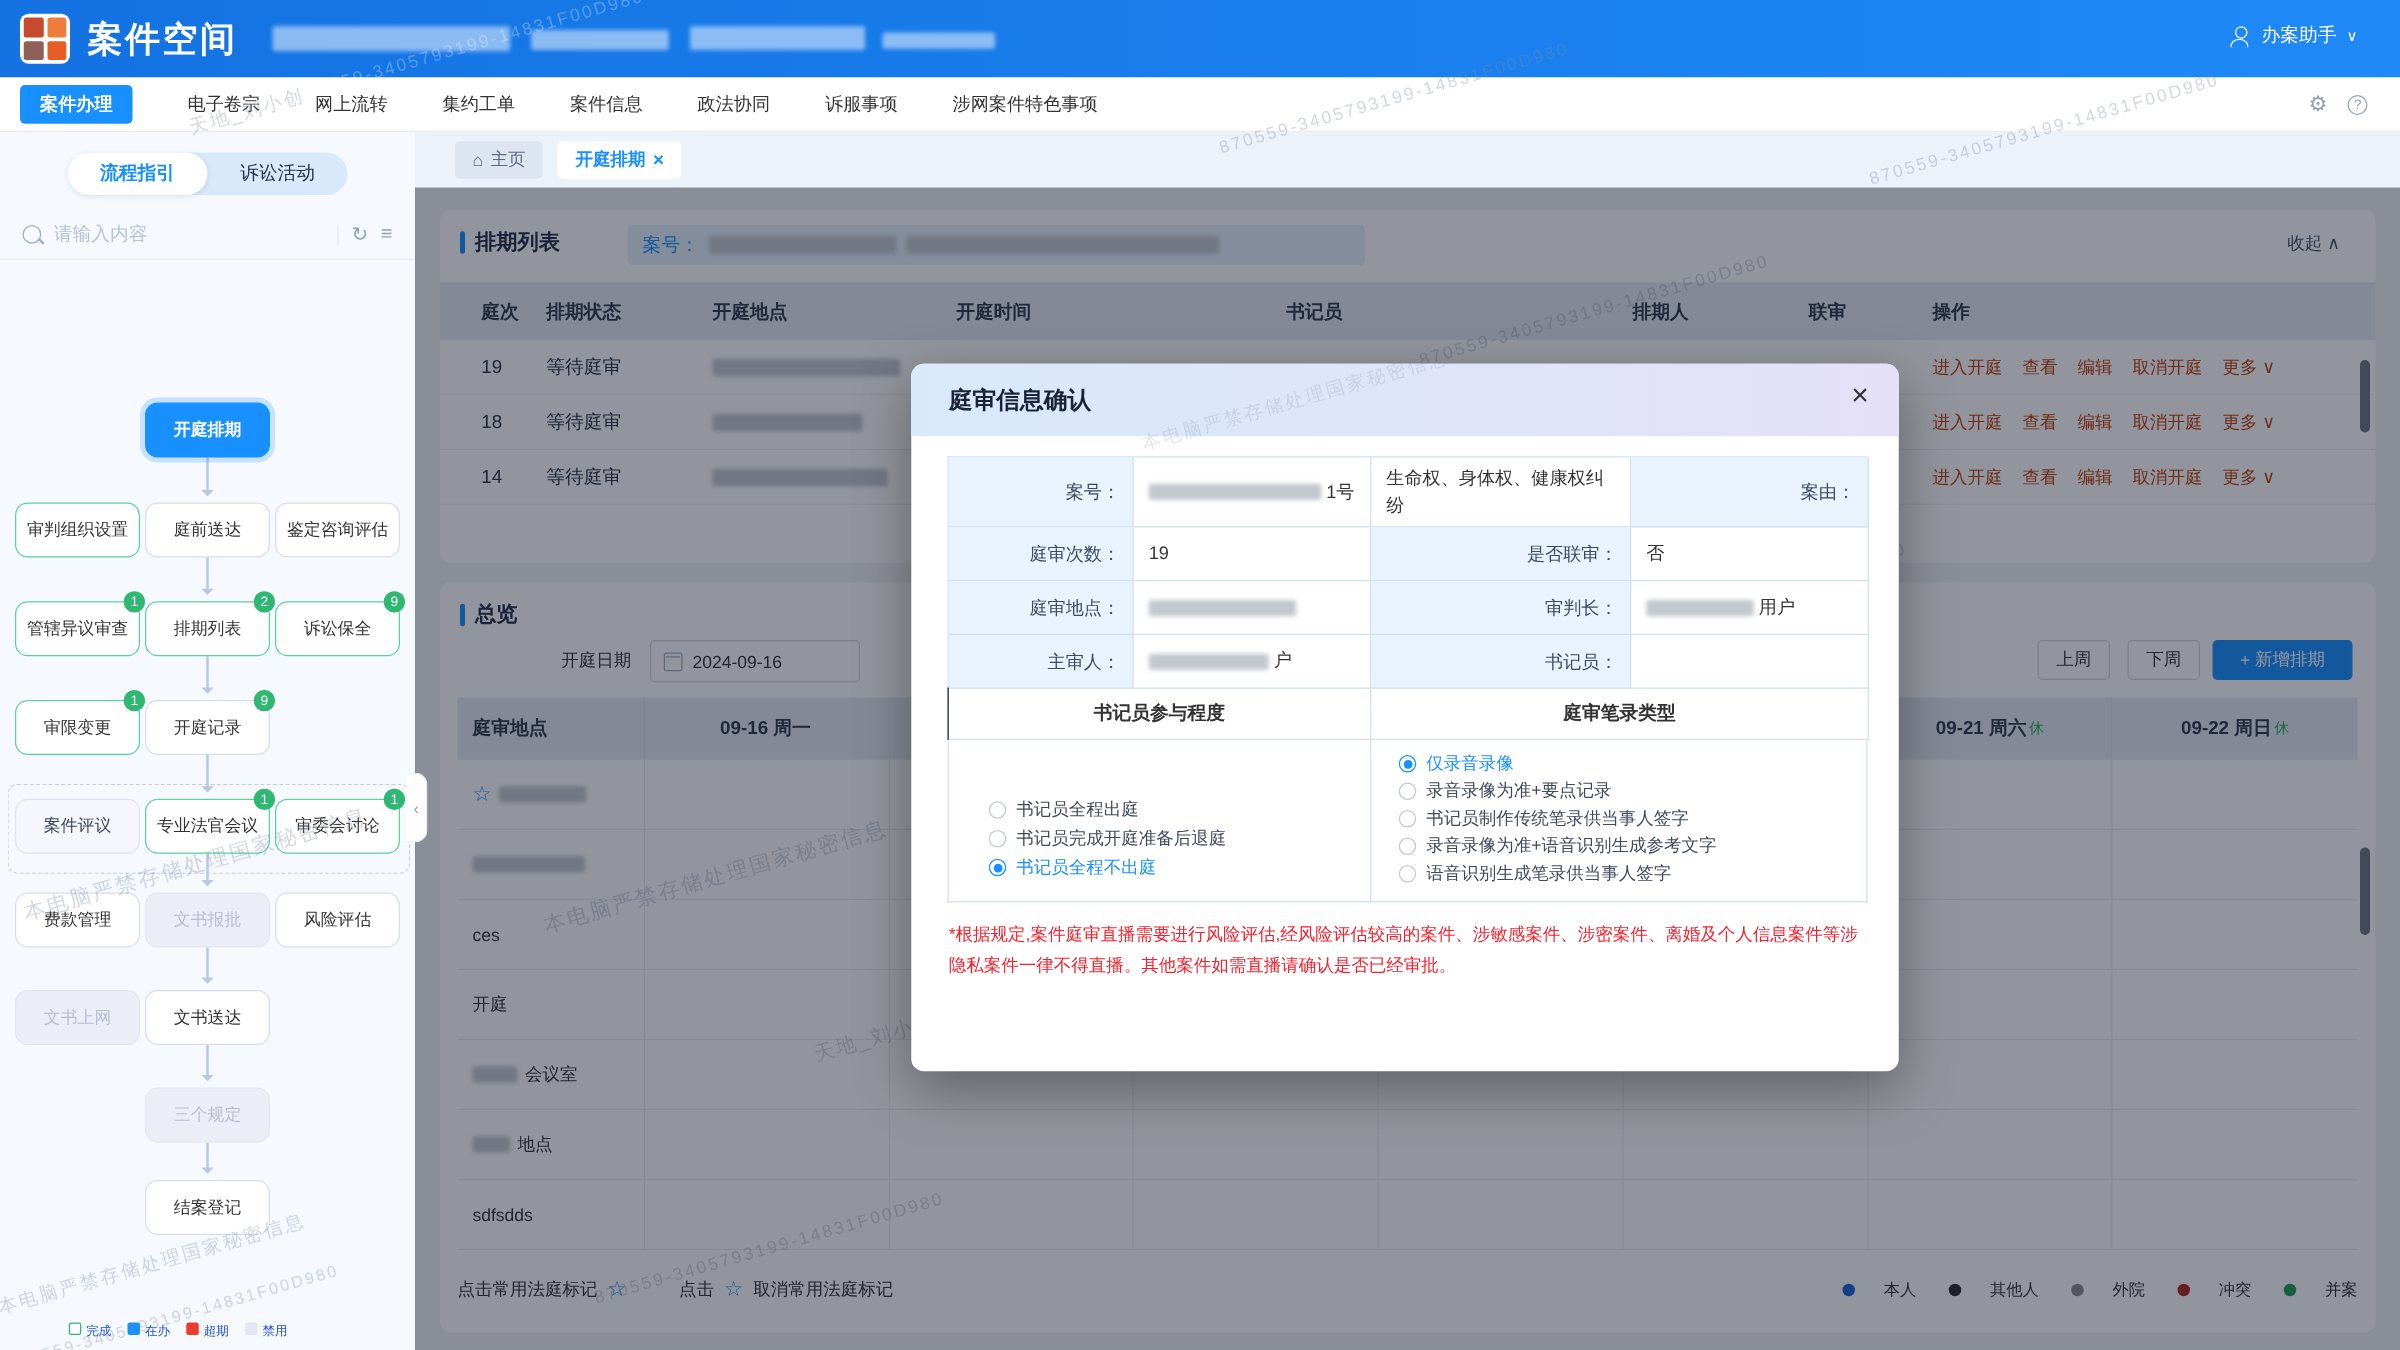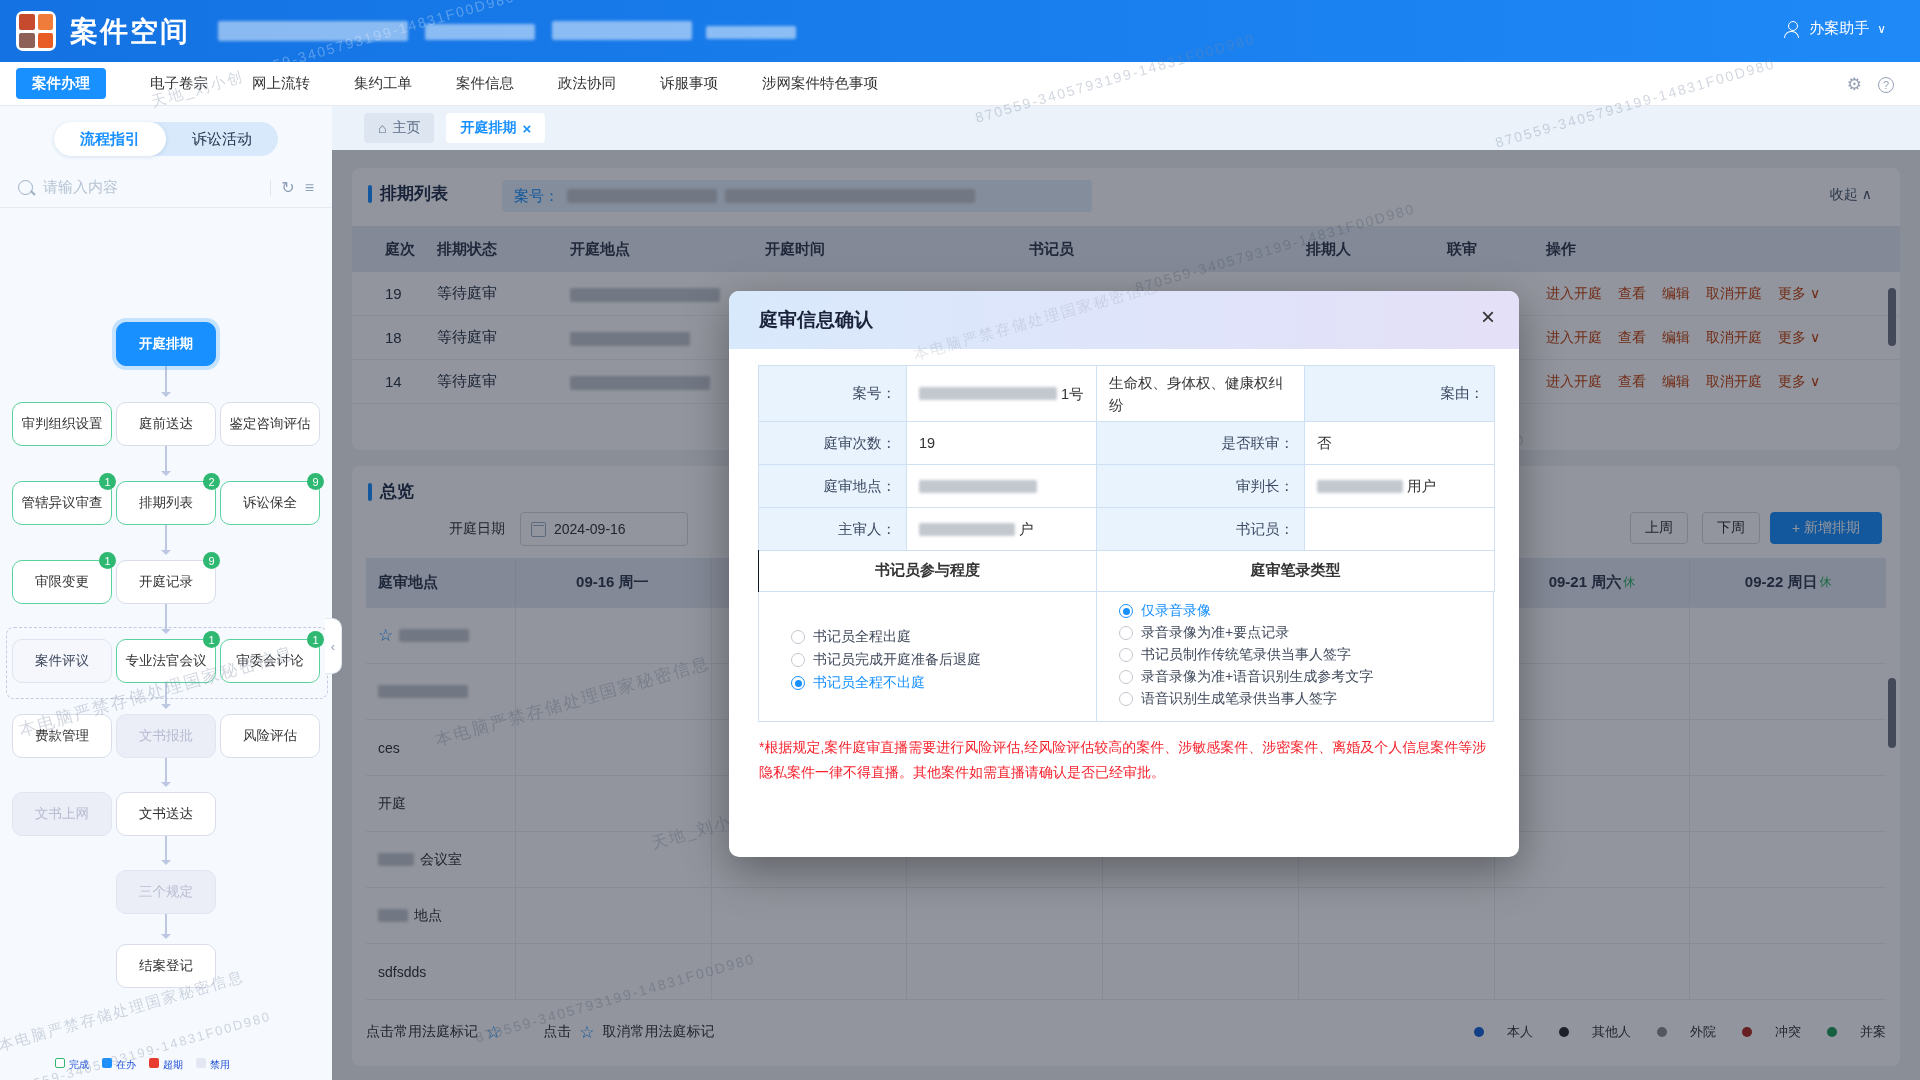--- a/index.html
+++ b/index.html
@@ -122,21 +122,21 @@
           display:flex;align-items:center;}
   .m-lbl{background:#e9f3fd;color:#3c4a63;justify-content:flex-end;padding-right:10px;}
   .m-val{color:#333;padding:4px 12px;flex-wrap:wrap;line-height:22px;gap:4px;}
   .m-sect{position:absolute;left:29px;top:259px;width:736px;height:42px;display:grid;grid-template-columns:338px 398px;
           border-left:1px solid #0f172a;box-sizing:border-box;}
   .m-sect div{border-right:1px solid #cfe0f3;border-bottom:1px solid #cfe0f3;display:flex;align-items:center;justify-content:center;
               font-size:15px;font-weight:bold;color:#333;box-sizing:border-box;}
   .m-radios{position:absolute;left:29px;top:301px;width:736px;height:130px;border:1px solid #cfe0f3;border-top:none;box-sizing:border-box;}
   .m-rdiv{position:absolute;left:337px;top:0;bottom:0;width:1px;background:#cfe0f3;}
   .rgroup{position:absolute;display:flex;flex-direction:column;gap:5px;}
-  .rg-left{left:32px;top:36px;}
+  .rg-left{left:32px;top:47px;}
   .rg-right{left:360px;top:10px;gap:4px;}
   .ropt{display:flex;align-items:center;gap:8px;font-size:14px;color:#404a5c;cursor:pointer;}
   .ropt.sel{color:#1890ff;}
   .radio{width:14px;height:14px;border:1px solid #c4c8cf;border-radius:50%;background:#fff;position:relative;box-sizing:border-box;flex:none;}
   .ropt.sel .radio{border-color:#1890ff;}
   .ropt.sel .radio::after{content:"";position:absolute;inset:2.5px;background:#1890ff;border-radius:50%;}
   .m-warning{position:absolute;left:30px;top:444px;width:732px;color:#f5222d;font-size:14px;line-height:25px;}
   .m-footer{position:absolute;left:0;bottom:0;width:790px;height:55px;border-top:1px solid #ebeef5;
             display:flex;align-items:center;justify-content:flex-end;gap:16px;padding-right:26px;box-sizing:border-box;}
   .m-btn{height:32px;border-radius:4px;font-size:14px;display:flex;align-items:center;justify-content:center;cursor:pointer;box-sizing:border-box;}

